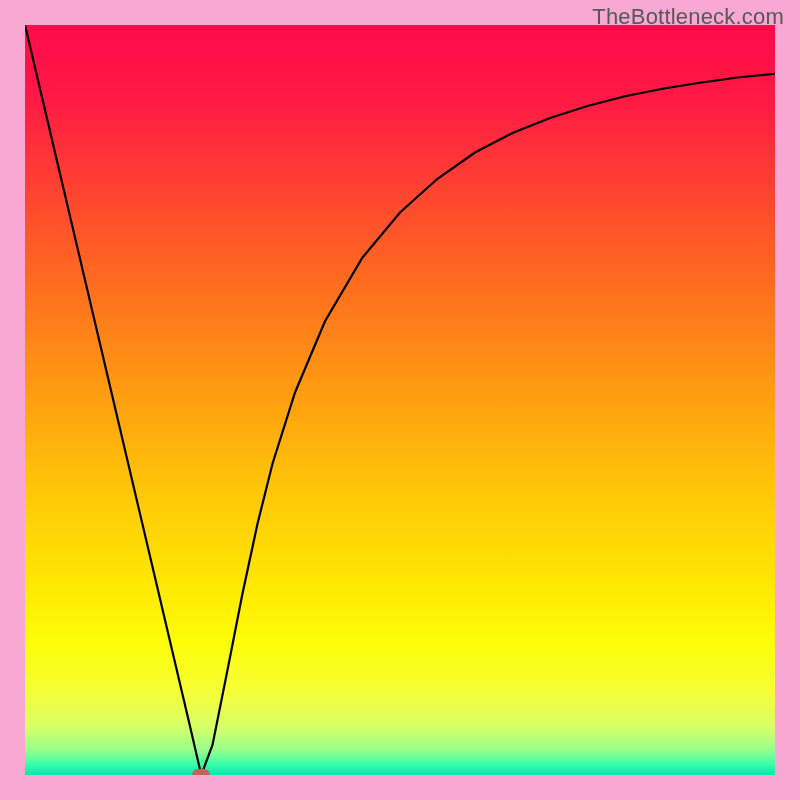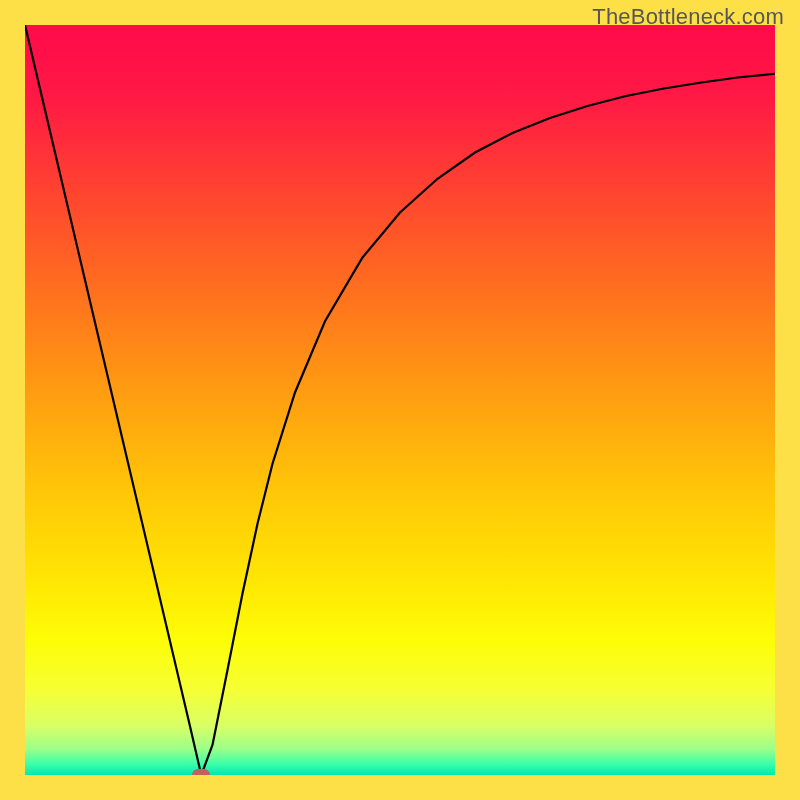--- a/index.html
+++ b/index.html
@@ -7,21 +7,21 @@
     padding: 0;
     width: 800px;
     height: 800px;
     background: #000;
     overflow: hidden;
   }
   .frame {
     position: relative;
     width: 800px;
     height: 800px;
-    background: #fde047;
+    background: #f9a8d4;
   }
   .watermark {
     position: absolute;
     top: 4px;
     right: 16px;
     font-family: Arial, Helvetica, sans-serif;
     font-size: 22px;
     color: #575757;
     letter-spacing: 0.2px;
     z-index: 10;

